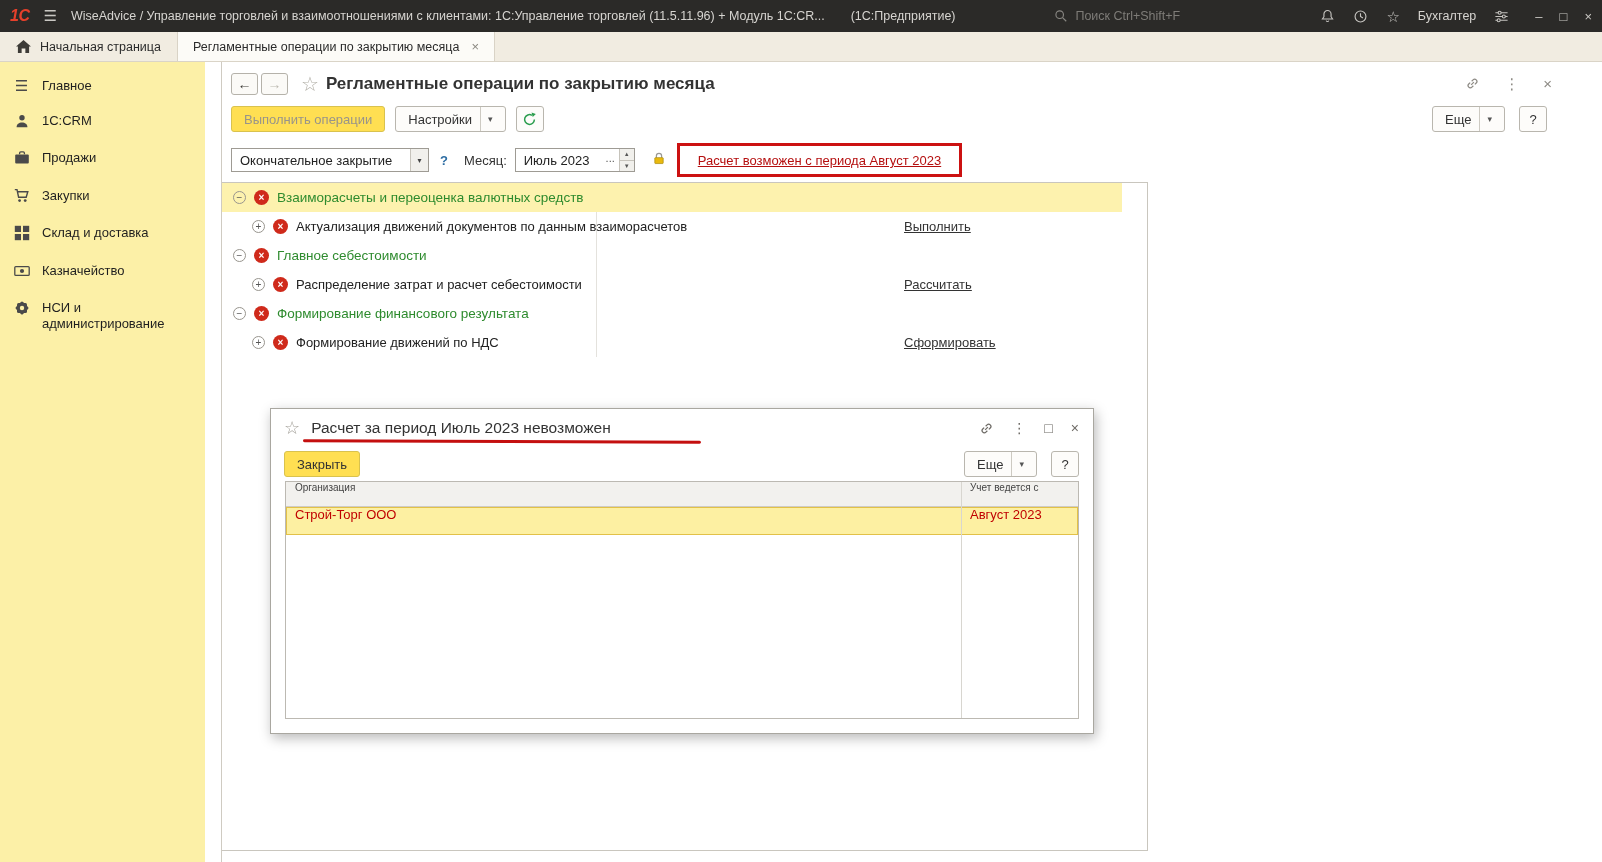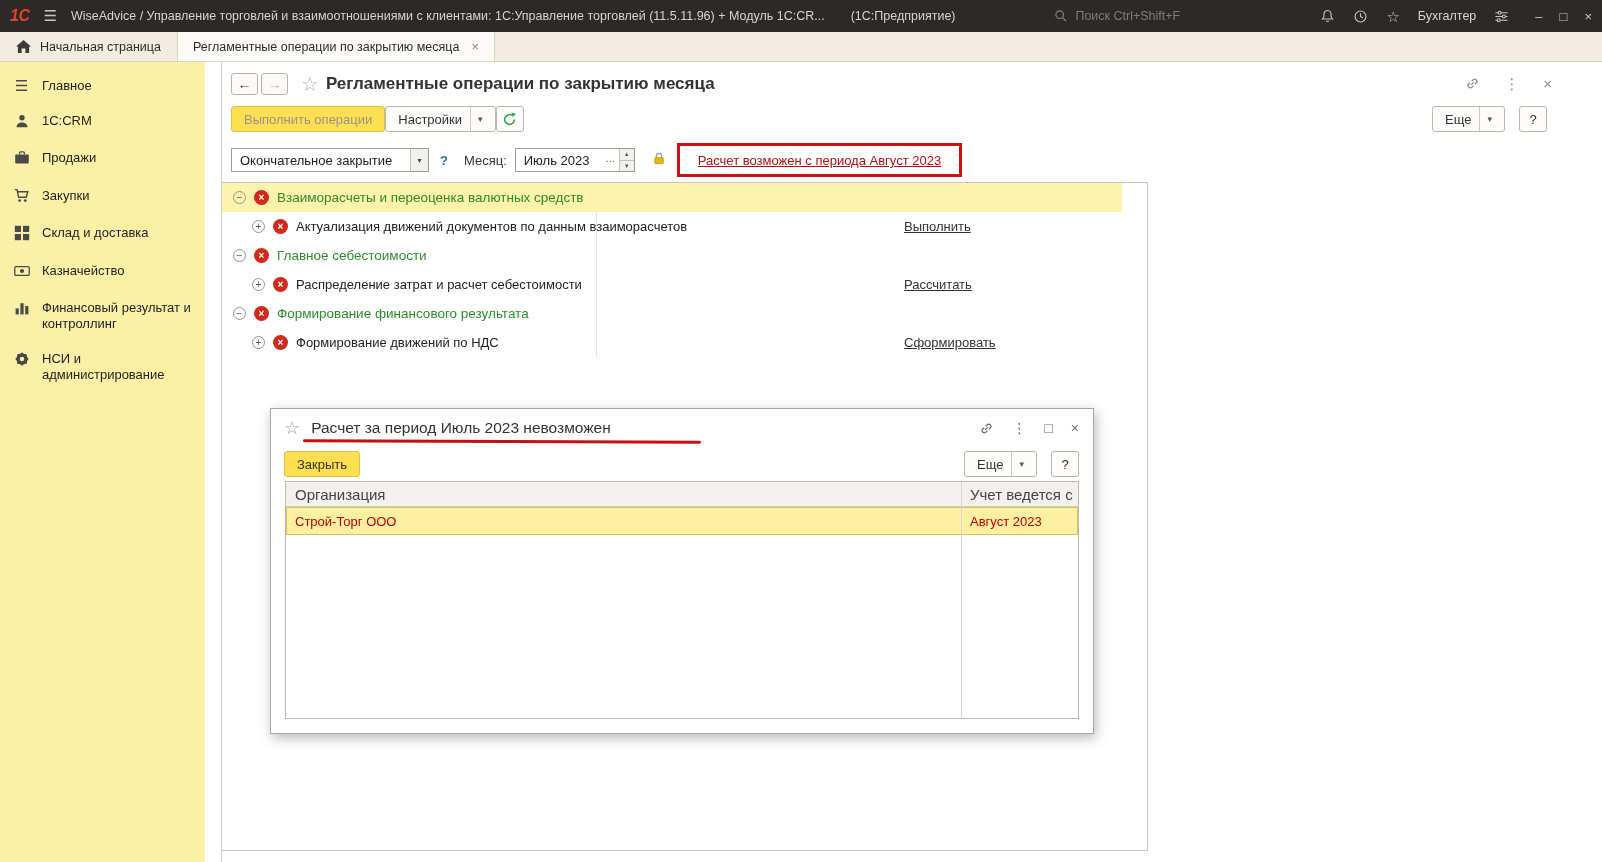--- a/index.html
+++ b/index.html
@@ -50,21 +50,21 @@
   .head-icons .ic { cursor:pointer; font-size:15px; line-height:1; }
 
   .btn { height:26px; border:1px solid #b9b6ae; border-radius:3px; background:#fdfcfa; font-size:13px;
          color:#333; display:inline-flex; align-items:center; padding:0 12px; cursor:pointer; white-space:nowrap; }
   .btn .caret { font-size:9px; color:#555; margin-left:8px; padding-left:7px; border-left:1px solid #cdcac2;
                 align-self:stretch; display:flex; align-items:center; }
   .btn-yellow { background:#ffdf52; border-color:#d9c24e; }
   .btn-yellow.disabled { color:#98948a; }
   .btn-square { width:28px; padding:0; justify-content:center; }
 
-  .toolbar-row { position:absolute; top:44px; left:9px; display:flex; align-items:center; }
+  .toolbar-row { position:absolute; top:44px; left:9px; display:flex; gap:10px; align-items:center; }
   .toolbar-right { position:absolute; top:44px; right:55px; display:flex; gap:14px; align-items:center; }
 
   .filter-row { position:absolute; top:82px; left:9px; height:32px; display:flex; align-items:center; gap:8px; }
   .combo { width:198px; height:24px; border:1px solid #9e9b94; background:#fff; display:flex; align-items:center;
            font-size:13px; color:#222; padding-left:8px; cursor:pointer; }
   .combo-caret { margin-left:auto; width:18px; align-self:stretch; border-left:1px solid #c6c3bb; background:#f1f0ec;
                  display:flex; align-items:center; justify-content:center; font-size:8px; color:#444; }
   .hint-q { color:#2d6da3; font-weight:bold; font-size:13px; margin:0 3px; cursor:pointer; }
   .month-label { font-size:13px; color:#333; margin-left:5px; }
   .month-input { width:120px; height:24px; border:1px solid #9e9b94; background:#fff; display:flex; align-items:center; }
@@ -102,24 +102,24 @@
   .dlg-title { font-size:15.5px; color:#333; }
   .dlg-icons { margin-left:auto; display:flex; align-items:center; gap:18px; color:#6e6b66; }
   .dlg-icons .ic { cursor:pointer; font-size:14px; line-height:1; }
   .red-underline { position:absolute; left:32px; top:31px; width:398px; height:3px; background:#c40f0f;
                    border-radius:2px; transform:rotate(0.2deg); }
   .dlg-toolbar { display:flex; align-items:center; padding:8px 14px 0 13px; }
   .dlg-toolbar .right { margin-left:auto; display:flex; gap:14px; }
   .dlg-table { position:absolute; left:14px; right:14px; top:72px; height:238px; border:1px solid #bcb9b2; }
   .v-sep { position:absolute; top:0; bottom:0; right:116px; width:1px; background:#d8d6d0; }
   .tbl-head { display:flex; height:25px; background:#f2f1ee; border-bottom:1px solid #cfccc5;
-              font-size:15px; color:#444; align-items:center; }
+              font-size:10px; color:#444; align-items:flex-start; }
   .col-org { flex:1; padding-left:9px; }
   .col-date { width:117px; padding-left:9px; }
-  .tbl-row { display:flex; height:28px; background:#fdf0a2; align-items:center; font-size:13px; color:#c00000;
+  .tbl-row { display:flex; height:28px; background:#fdf0a2; align-items:flex-start; font-size:13px; color:#c00000;
              outline:1px solid #e2c148; outline-offset:-1px; cursor:pointer; }
 </style>
 </head>
 <body>
 
 <div class="screen">
 
   <div class="topbar">
     <span class="logo">1С</span>
     <span class="hamburger">☰</span>
@@ -209,28 +209,20 @@
               <rect x="9" y="9" width="6.2" height="6.2"></rect>
             </svg></span>
         <span>Склад и доставка</span>
       </div>
       <div class="side-item">
         <span class="icon"><svg viewBox="0 0 16 16" width="16" height="16">
               <rect x="0.8" y="3.6" width="14.4" height="8.8" rx="1" fill="none" stroke="#4a4a4a" stroke-width="1.3"></rect>
               <circle cx="8" cy="8" r="2.1" fill="#4a4a4a"></circle>
             </svg></span>
         <span>Казначейство</span>
-      </div>
-      <div class="side-item">
-        <span class="icon"><svg viewBox="0 0 16 16" width="16" height="16" fill="#4a4a4a">
-              <rect x="1.6" y="8.4" width="3.2" height="6"></rect>
-              <rect x="6.4" y="3.2" width="3.2" height="11.2"></rect>
-              <rect x="11.2" y="6" width="3.2" height="8.4"></rect>
-            </svg></span>
-        <span>Финансовый результат и контроллинг</span>
       </div>
       <div class="side-item">
         <span class="icon"><svg viewBox="0 0 16 16" width="16" height="16">
               <g fill="#4a4a4a">
                 <rect x="3" y="3" width="10" height="10" rx="1.5"></rect>
                 <rect x="3" y="3" width="10" height="10" rx="1.5" transform="rotate(45 8 8)"></rect>
               </g>
               <circle cx="8" cy="8" r="2.2" fill="#fcf0a7"></circle>
             </svg></span>
         <span>НСИ и администрирование</span>

